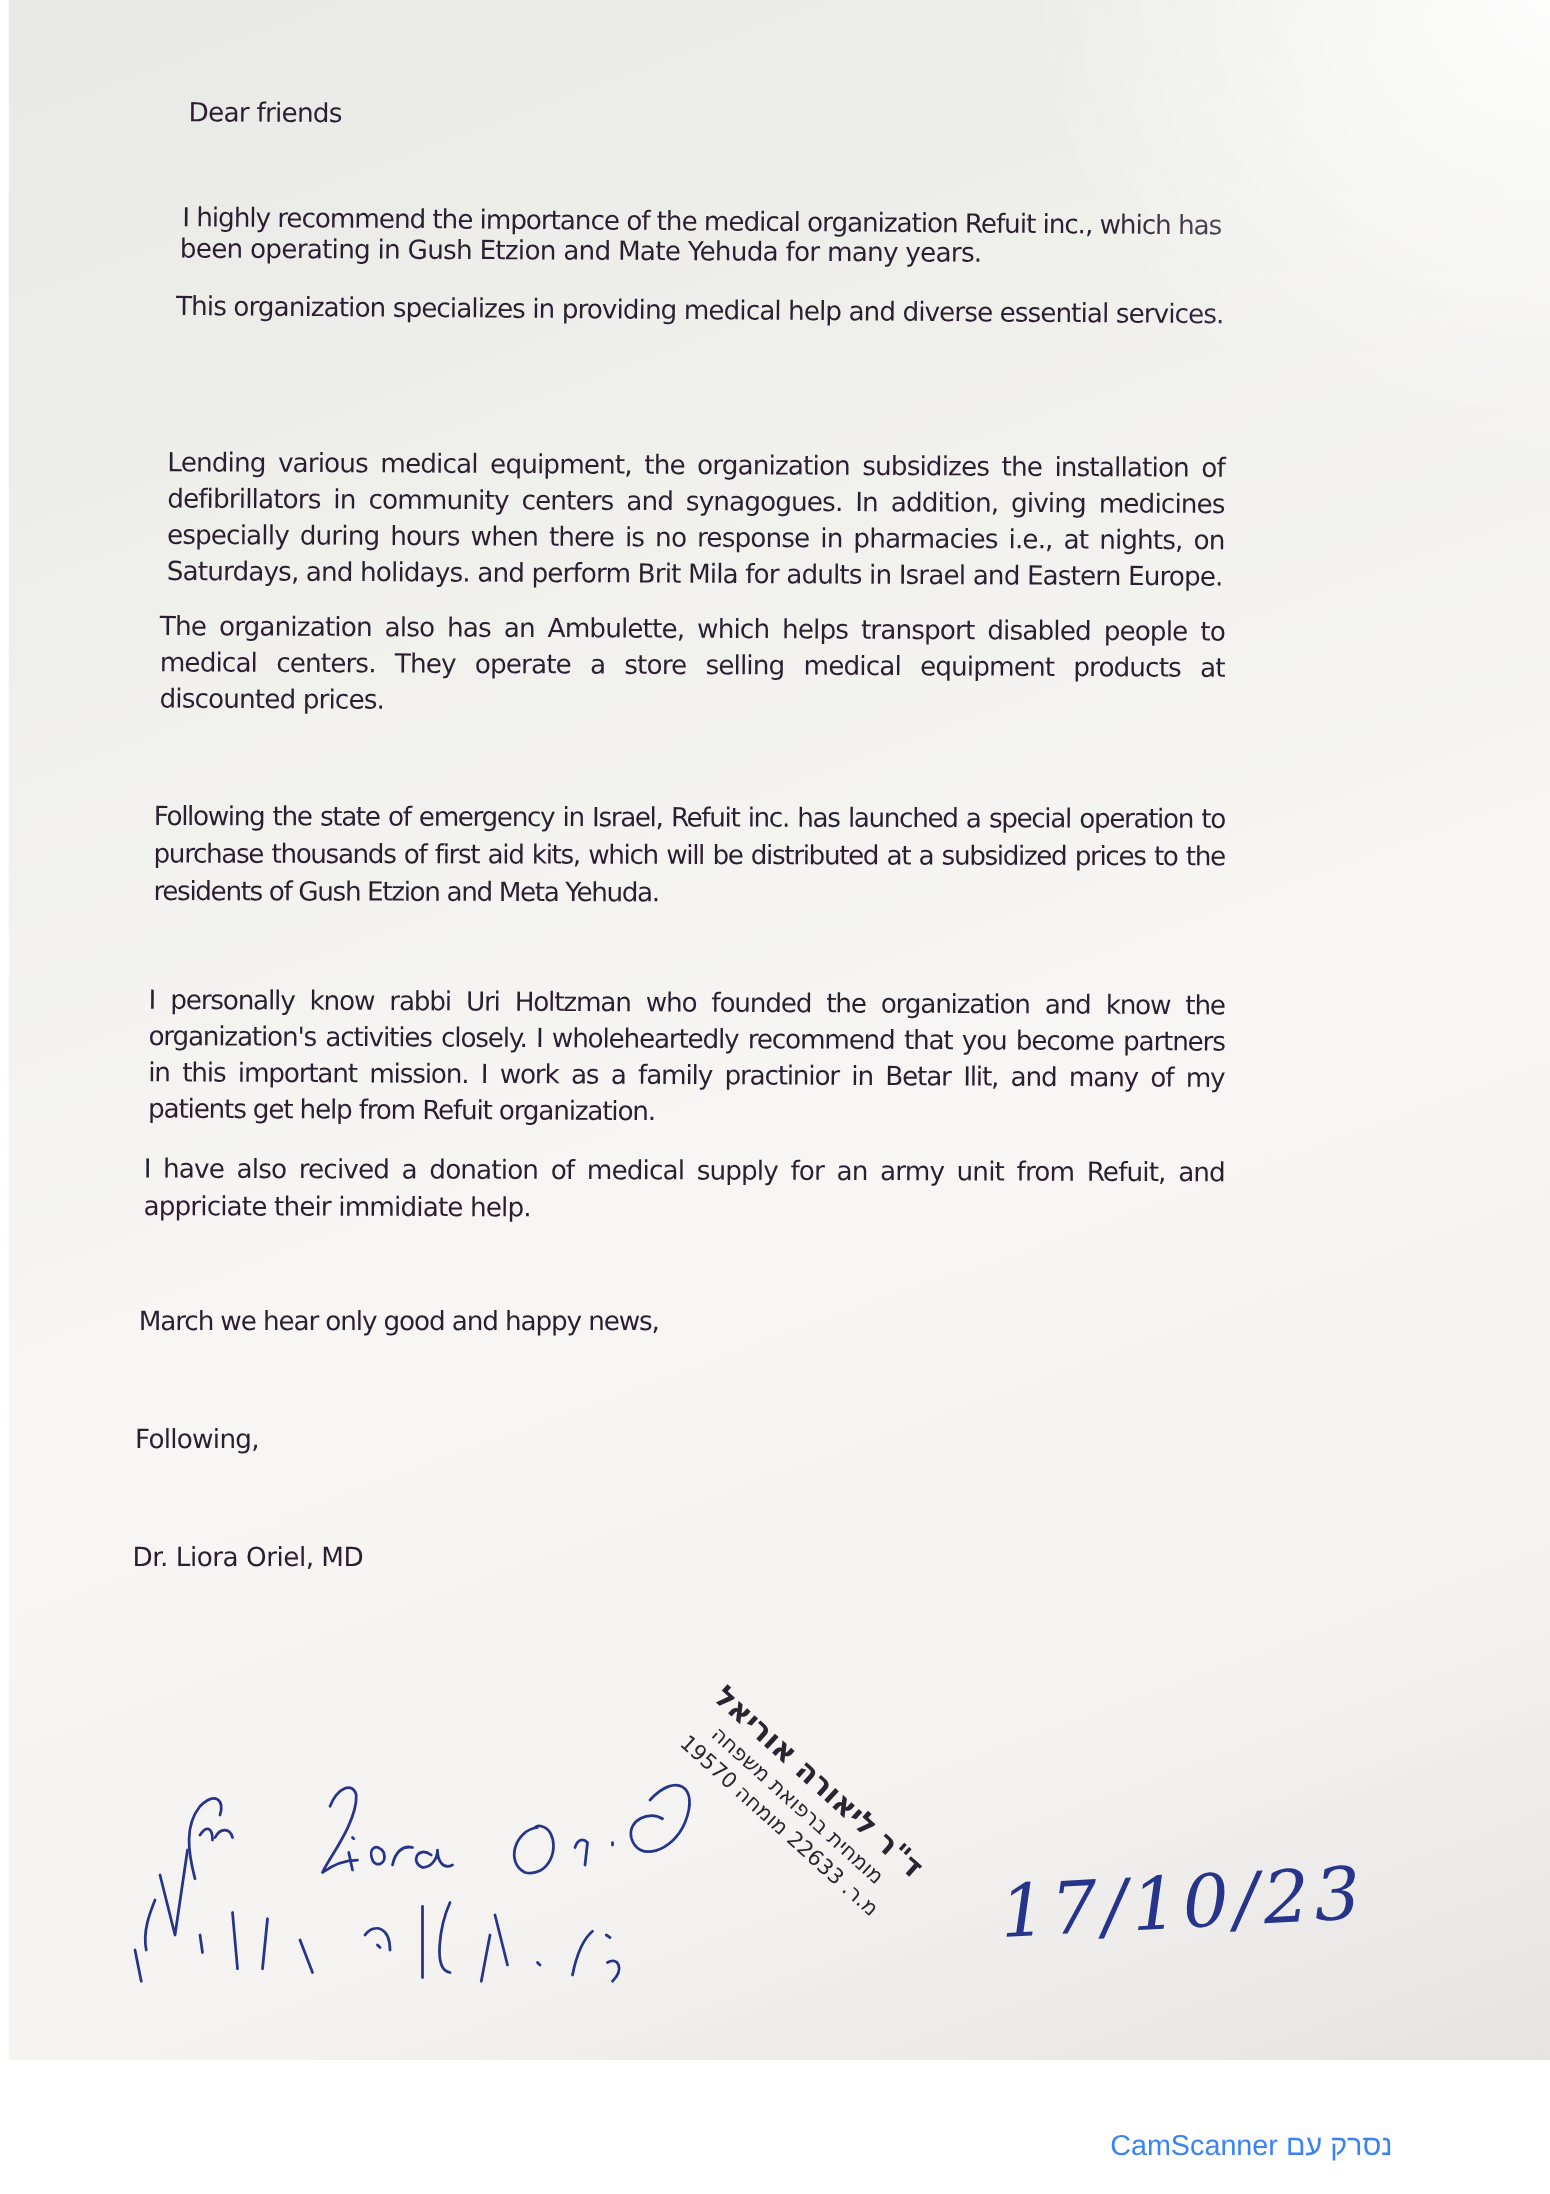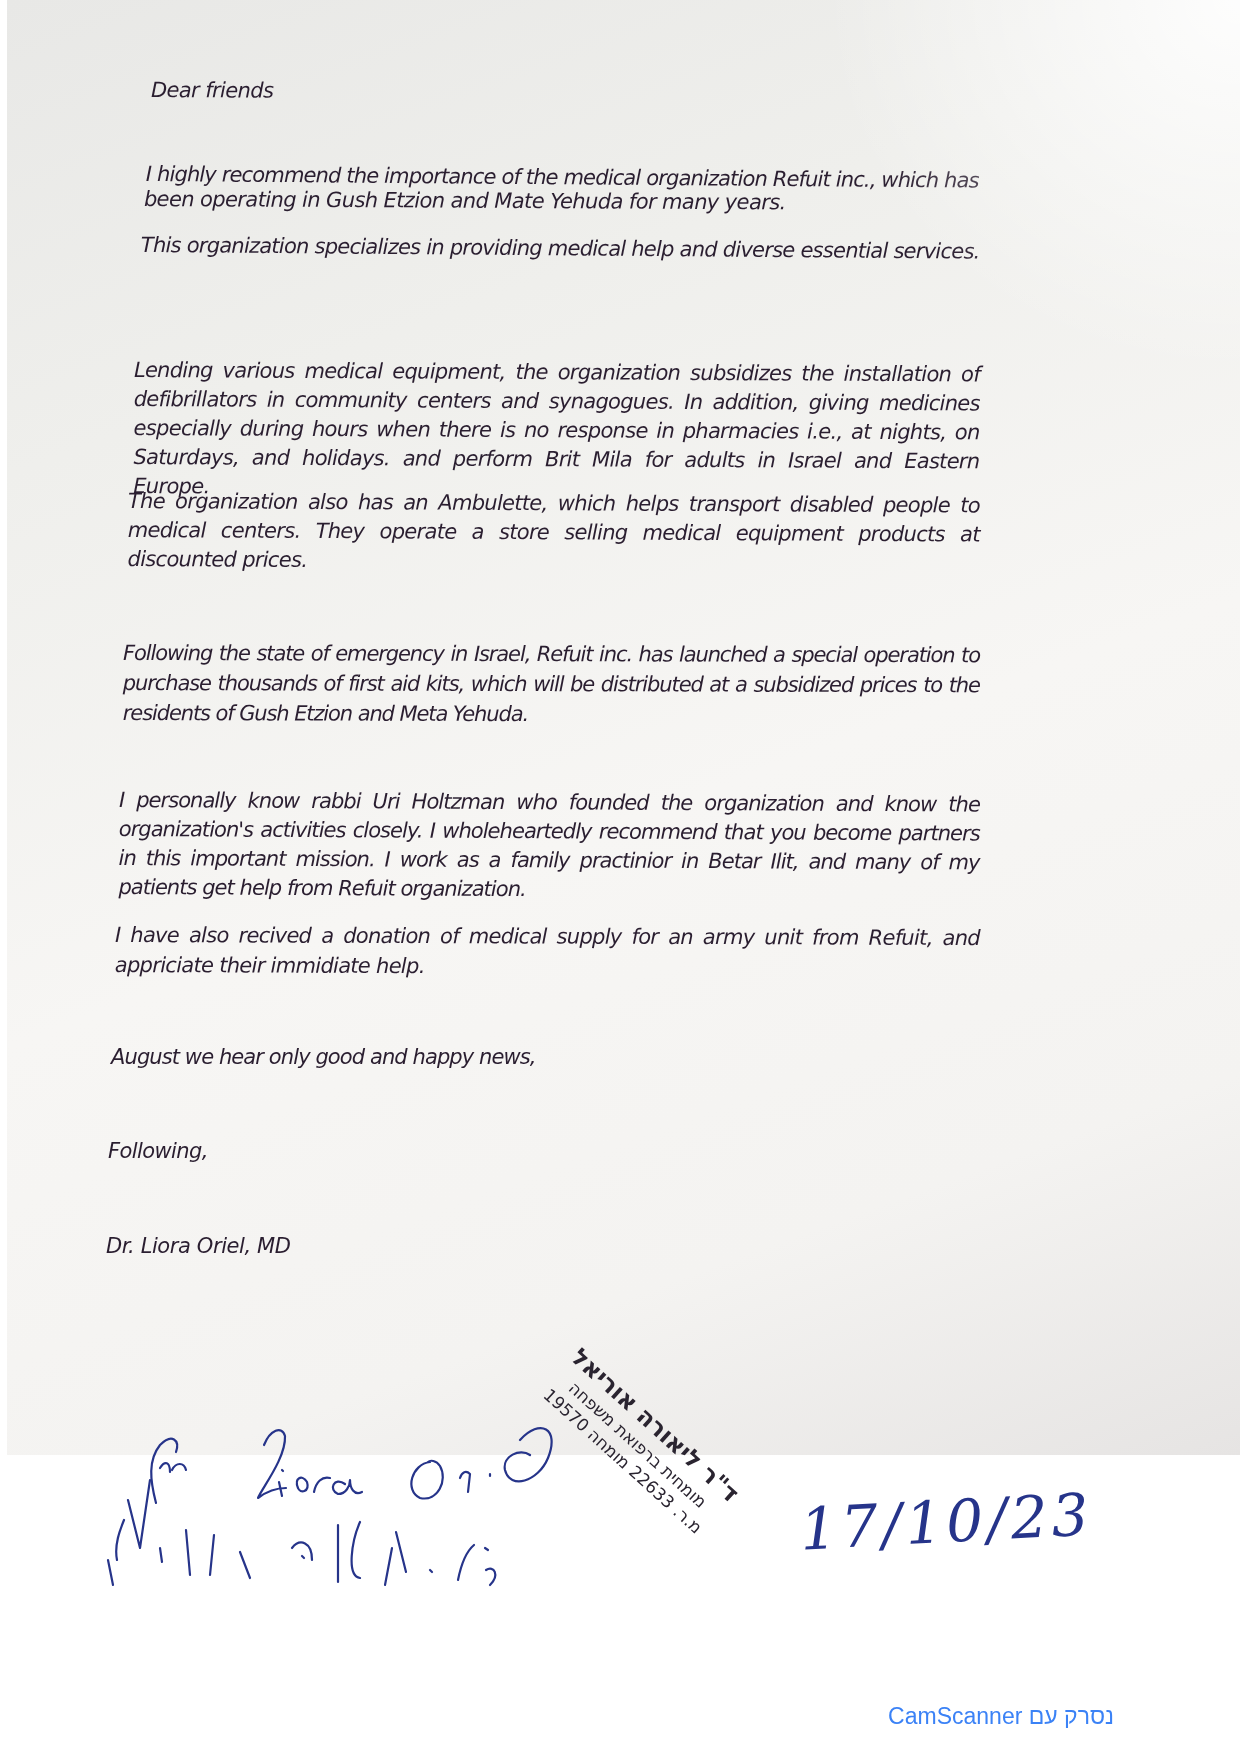--- a/index.html
+++ b/index.html
@@ -12,24 +12,23 @@
       height: 1755px;
       position: relative;
       overflow: hidden;
       font-family: "Liberation Sans", "DejaVu Sans", sans-serif;
     }
     .page {
       position: absolute;
       left: 7px;
       top: 0;
       width: 1233px;
-      height: 1455px;
+      height: 1648px;
       background: linear-gradient(160deg, #e8e8e6 0%, #efefec 25%, #f7f6f4 55%, #f4f3f1 80%, #e6e4e3 100%);
       overflow: hidden;
-      font-style: italic;
     }
     .page::after {
       content: "";
       position: absolute;
       right: 0; top: 0;
       width: 420px; height: 380px;
       background: radial-gradient(ellipse at top right, rgba(255,255,255,0.9), rgba(255,255,255,0) 70%);
       pointer-events: none;
     }
     .txt {
@@ -113,21 +112,21 @@
   <div class="para" style="left:127px; top:356px; width:846px; transform:rotate(0.3deg); line-height:29px;">Lending various medical equipment, the organization subsidizes the installation of defibrillators in community centers and synagogues. In addition, giving medicines especially during hours when there is no response in pharmacies i.e., at nights, on Saturdays, and holidays. and perform Brit Mila for adults in Israel and Eastern Europe.</div>
 
   <div class="para" style="left:121px; top:487px; width:852px; transform:rotate(0.3deg); line-height:29px;">The organization also has an Ambulette, which helps transport disabled people to medical centers. They operate a store selling medical equipment products at discounted prices.</div>
 
   <div class="para tight" style="left:116px; top:638px; width:857px; transform:rotate(0.15deg); line-height:30px;">Following the state of emergency in Israel, Refuit inc. has launched a special operation to purchase thousands of first aid kits, which will be distributed at a subsidized prices to the residents of Gush Etzion and Meta Yehuda.</div>
 
   <div class="para" style="left:112px; top:786px; width:861px; transform:rotate(0.3deg); line-height:29px; letter-spacing:-0.95px;">I personally know rabbi Uri Holtzman who founded the organization and know the organization's activities closely. I wholeheartedly recommend that you become partners in this important mission. I work as a family practinior in Betar Ilit, and many of my patients get help from Refuit organization.</div>
 
   <div class="para" style="left:108px; top:920px; width:865px; transform:rotate(0.2deg); line-height:30px;">I have also recived a donation of medical supply for an army unit from Refuit, and appriciate their immidiate help.</div>
 
-  <div class="txt" style="left:104px; top:1041px; letter-spacing:-0.9px;">August we hear only good and happy news,</div>
+  <div class="txt" style="left:104px; top:1041px; letter-spacing:-0.9px;">March we hear only good and happy news,</div>
 
   <div class="txt" style="left:101px; top:1135px;">Following,</div>
 
   <div class="txt" style="left:99px; top:1230px; letter-spacing:-0.4px;">Dr. Liora Oriel, MD</div>
 </div>
 
 <svg class="sig-svg" viewBox="0 0 1240 1755">
   <g fill="none" stroke="#26348a" stroke-width="2.2" stroke-linecap="round" stroke-linejoin="round">
 
     <path d="M156 1503 C150 1480 148 1460 160 1445 C172 1433 180 1440 176 1452"></path>

